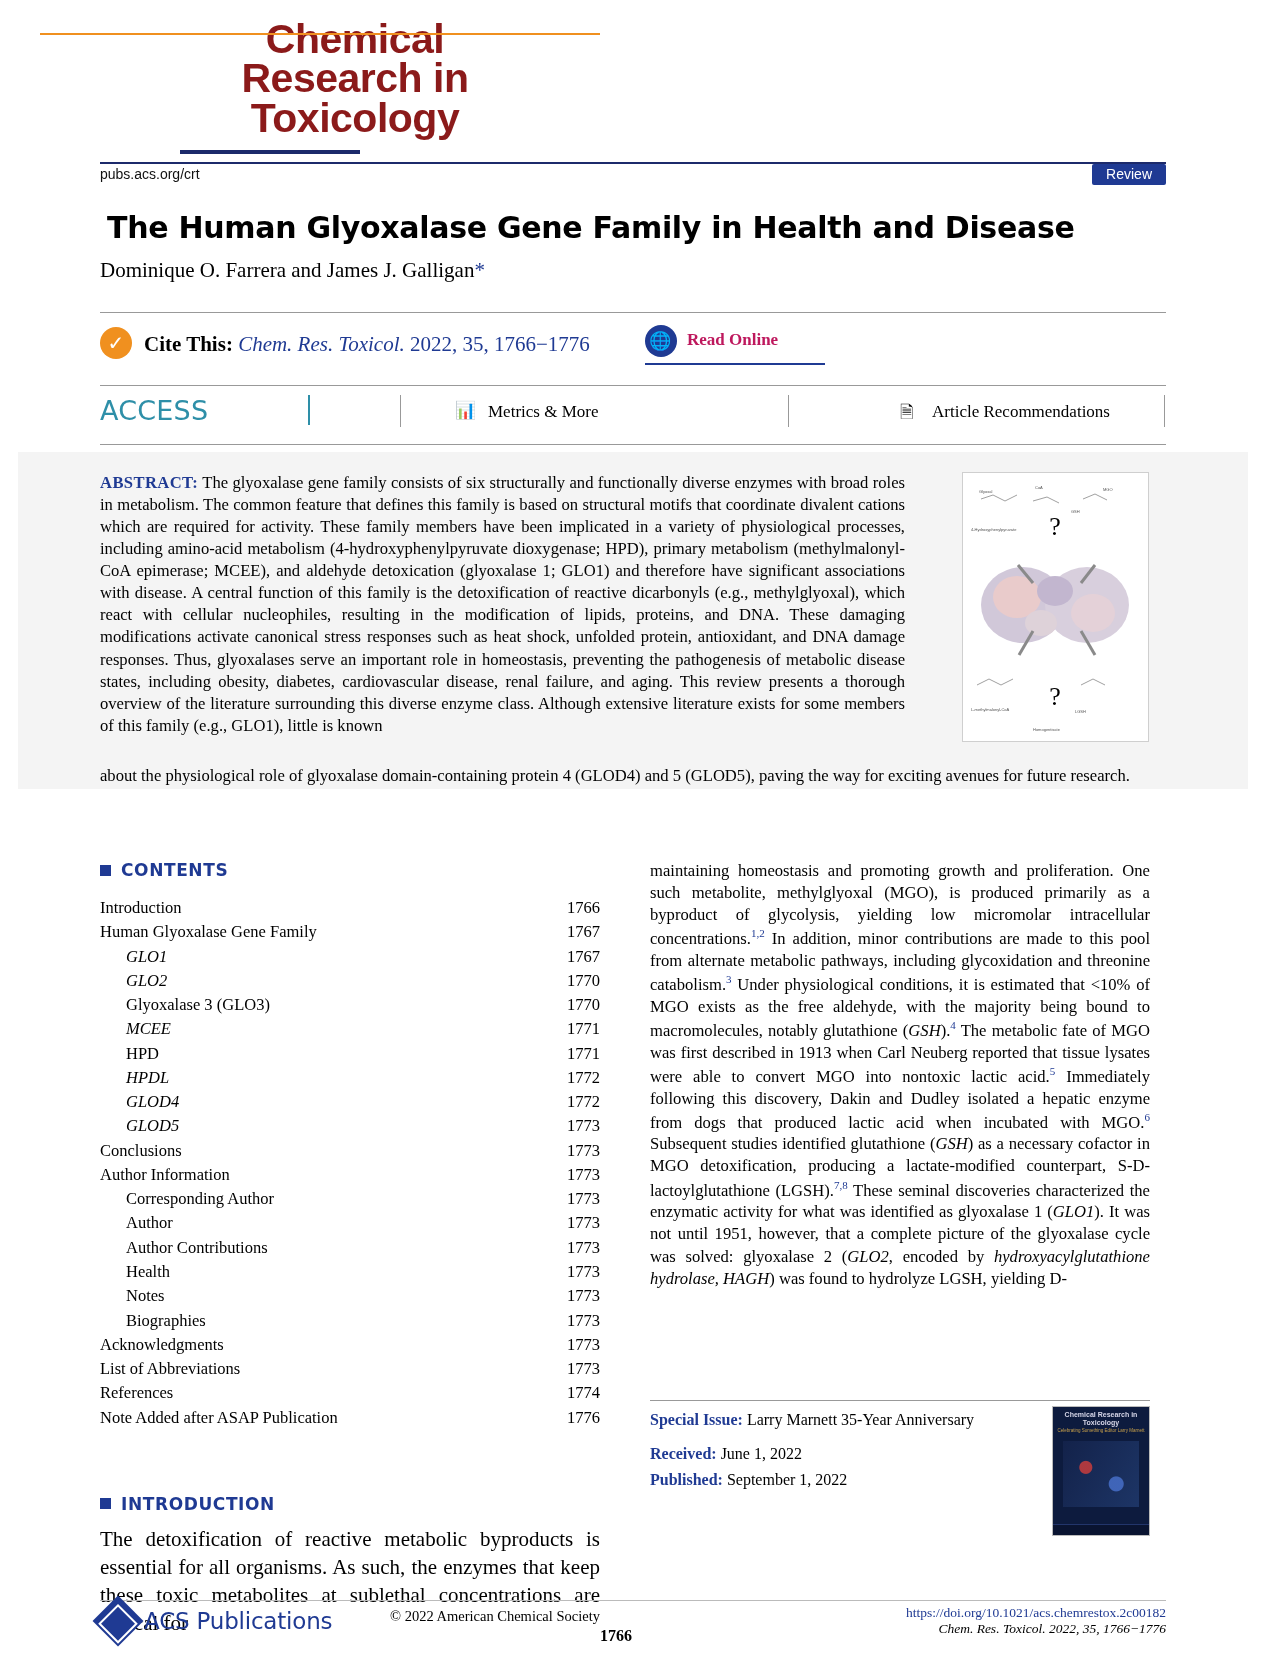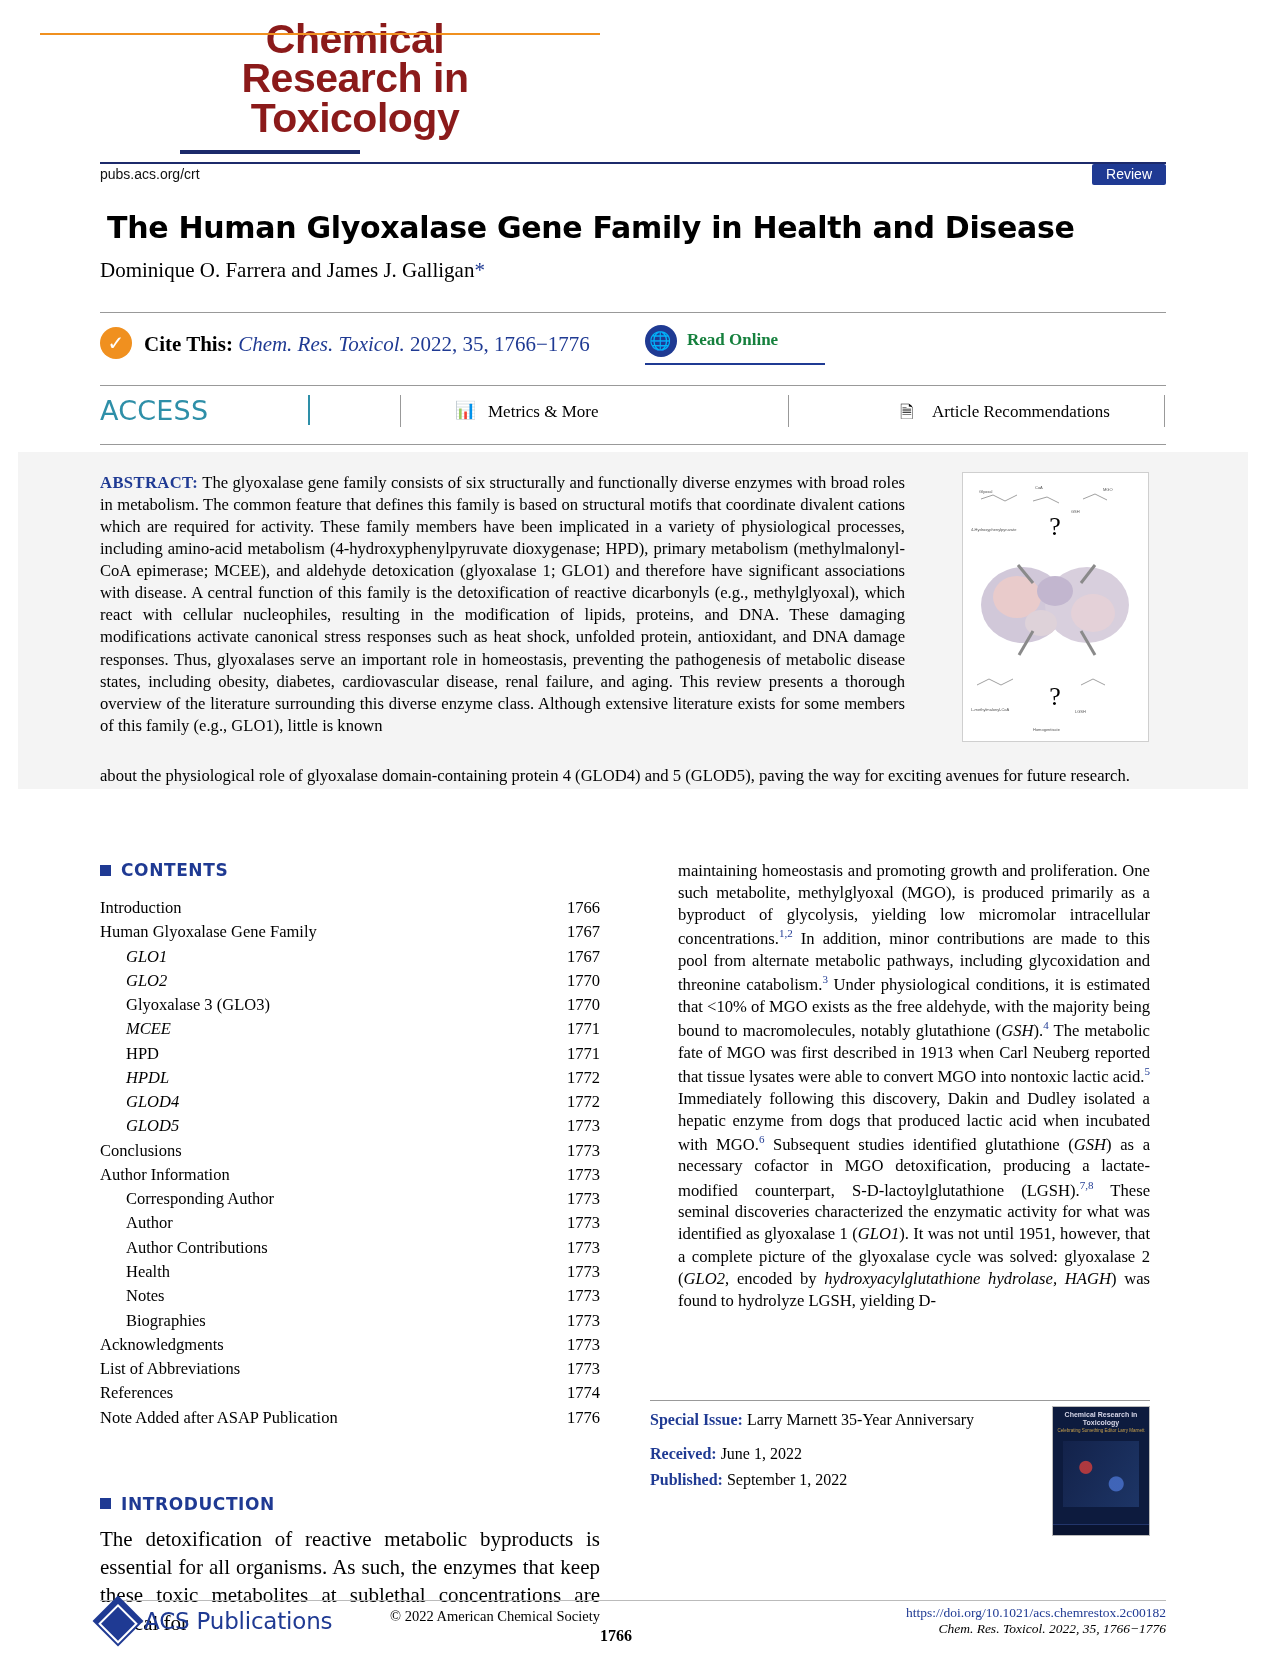--- a/index.html
+++ b/index.html
@@ -149,21 +149,21 @@
     background: #1f3a93;
     color: #fff;
     text-align: center;
     line-height: 32px;
     font-size: 18px;
   }
   .ro-text {
     position: absolute;
     left: 42px; top: 5px;
     font-size: 17px;
-    color: #15803d;
+    color: #be185d;
     font-weight: bold;
     font-family: "Liberation Serif", serif;
   }
   .ro-underline {
     position: absolute;
     left: 645px; top: 363px;
     width: 180px; height: 2px;
     background: #1f3a93;
   }
 
@@ -306,21 +306,20 @@
     margin-top: 12px;
     font-size: 21px;
     line-height: 1.33;
     text-align: justify;
   }
 
   .rcol-body {
     font-size: 16.6px;
     line-height: 1.335;
     text-align: justify;
-    margin-left: 28px;
   }
   .rcol-body i { font-style: italic; }
   sup { font-size: 11px; vertical-align: super; color: #1f3a93; }
 
   
   .special-box {
     position: absolute;
     left: 650px; top: 1400px;
     width: 500px;
   }

